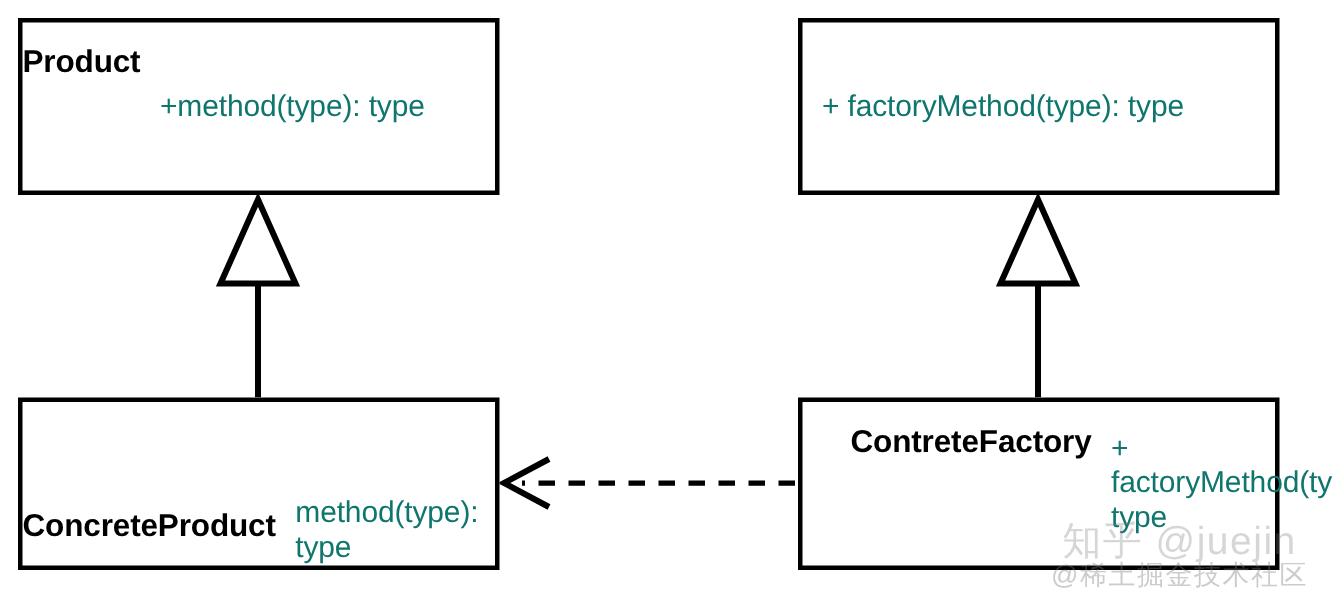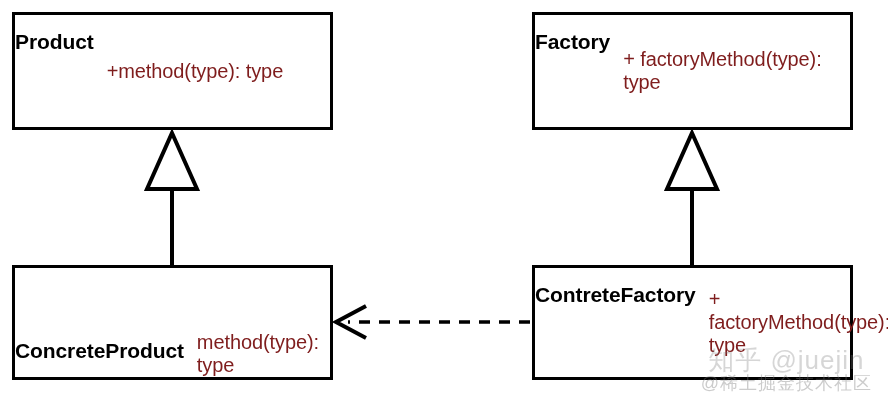--- a/index.html
+++ b/index.html
@@ -47,30 +47,30 @@
     background: #ffffff;
     flex: none;
   }
   .uml-members {
     box-sizing: border-box;
     flex: 1;
     display: flex;
     align-items: center;
     padding-left: 13px;
     font-size: 20px;
-    color: #7f1d1d;
+    color: #0f766e;
     letter-spacing: -0.1px;
     border-radius: 19px;
   }
 
   
   #box-product          { left: 12px;  top: 12px;  width: 321px; height: 118px; }
   #box-factory          { left: 532px; top: 12px;  width: 321px; height: 118px; }
   #box-concrete-product { left: 12px;  top: 265px; width: 321px; height: 115px; align-items: flex-end; }
-  #box-contrete-factory { left: 532px; top: 265px; width: 321px; height: 115px; }
+  #box-contrete-factory { left: 532px; top: 265px; width: 321px; height: 115px; padding-left: 32px; }
 
   
   .connector-svg {
     position: absolute;
     left: 0;
     top: 0;
     width: 888px;
     height: 400px;
     pointer-events: none;
   }
@@ -125,21 +125,20 @@
     </g>
   </svg>
 
   <div class="uml-class" id="box-product">
     <div class="uml-title">Product</div>
     <div class="uml-sep"></div>
     <div class="uml-members">+method(type): type</div>
   </div>
 
   <div class="uml-class" id="box-factory">
-    <div class="uml-title">Factory</div>
     <div class="uml-sep"></div>
     <div class="uml-members">+ factoryMethod(type): type</div>
   </div>
 
   <div class="uml-class" id="box-concrete-product">
     <div class="uml-title">ConcreteProduct</div>
     <div class="uml-sep"></div>
     <div class="uml-members">method(type): type</div>
   </div>
 

